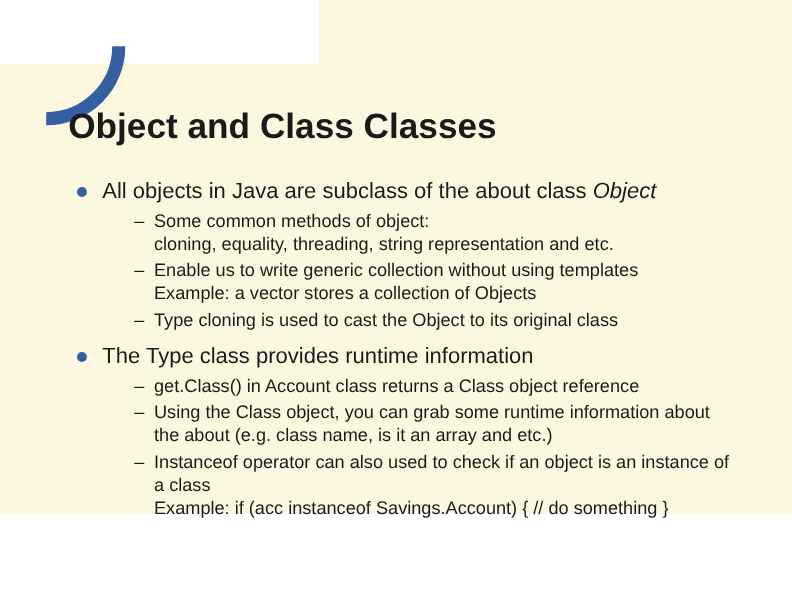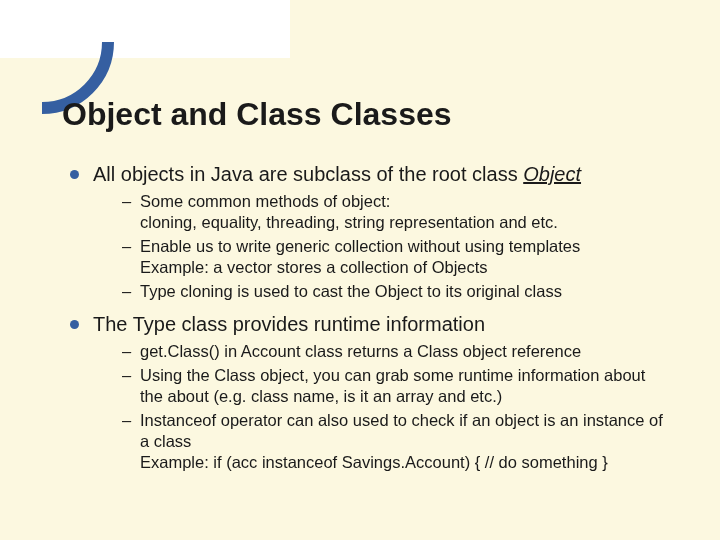--- a/index.html
+++ b/index.html
@@ -7,21 +7,21 @@
     padding: 0;
     width: 720px;
     height: 540px;
     overflow: hidden;
     font-family: Arial, Helvetica, sans-serif;
     background: #ffffff;
   }
   .slide {
     position: relative;
     width: 720px;
-    height: 540px;
+    height: 467px;
     background: #fcf8e0;
   }
   .top-bar {
     position: absolute;
     left: 0;
     top: 0;
     width: 290px;
     height: 58px;
     background: #ffffff;
   }
@@ -82,38 +82,38 @@
   }
   .lvl2 .dash {
     flex: 0 0 auto;
     width: 18px;
     text-align: left;
     color: #1a1a1a;
   }
   .lvl2 .txt {
     flex: 1 1 auto;
   }
-  .italic { font-style: italic; text-decoration: underline; }
+  .italic { font-style: italic; }
 </style>
 </head>
 <body>
 
 <div class="slide">
 
   <div class="top-bar"></div>
   <div class="corner-arc"></div>
 
   <div class="title">Object and Class Classes</div>
 
   <div class="content">
 
     <div class="lvl1">
       <div class="bullet-dot"></div>
       <div class="txt">
-        <span>All objects in Java are subclass of the root class </span><span class="italic">Object</span>
+        <span>All objects in Java are subclass of the about class </span><span class="italic">Object</span>
       </div>
     </div>
 
     <div class="subgroup">
       <div class="lvl2">
         <div class="dash">–</div>
         <div class="txt">Some common methods of object:<br>cloning, equality, threading, string representation and etc.</div>
       </div>
       <div class="lvl2">
         <div class="dash">–</div>

